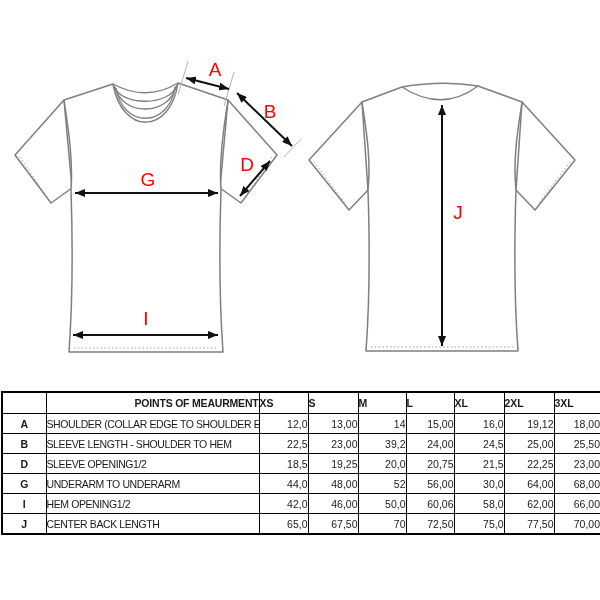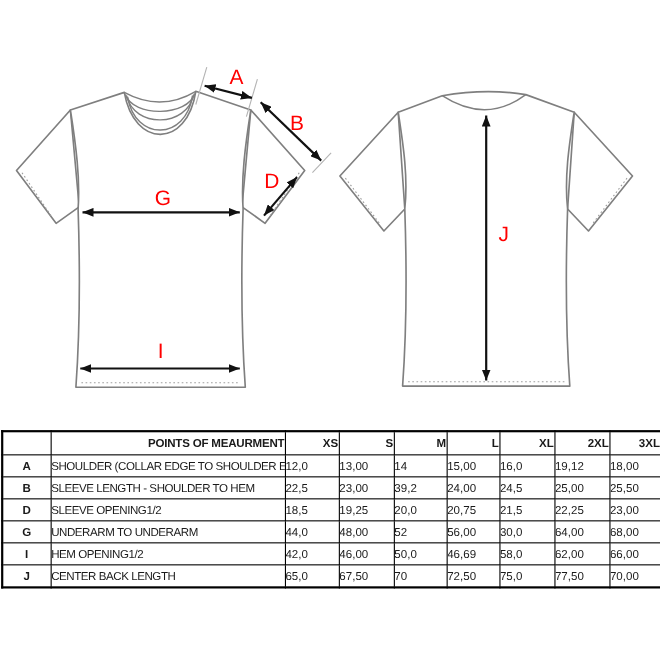--- a/index.html
+++ b/index.html
@@ -9,22 +9,22 @@
 
   
   #size-table{position:absolute;left:1px;top:391px;width:597px;border-collapse:collapse;
               table-layout:fixed;border:2px solid #000;}
   #size-table td{border:1px solid #000;height:19px;padding:0;overflow:hidden;
                  white-space:nowrap;font-size:10.5px;color:#1a1a1a;vertical-align:middle;}
   #size-table tr.hdr td{height:20px;font-weight:bold;}
   td.lt{text-align:center;font-weight:bold;color:#ff0000;font-size:10.5px;}
   td.desc{text-align:left;padding-left:4px;font-size:10px;letter-spacing:-0.4px;}
   td.hpoints{text-align:right;padding-left:4px;font-size:10.5px;letter-spacing:-0.2px;}
-  td.val{text-align:left;}
-  td.hsz{text-align:right;}
+  td.val{text-align:right;}
+  td.hsz{text-align:left;}
 
   
   .shirt{fill:#ffffff;stroke:#7f7f7f;stroke-width:1.5;stroke-linejoin:round;}
   .seam{fill:none;stroke:#7f7f7f;stroke-width:1.3;}
   .stitch{fill:none;stroke:#9e9e9e;stroke-width:1;stroke-dasharray:1.5 2.3;}
   .guide{stroke:#b3b3b3;stroke-width:1;}
   .arrow{stroke:#111111;stroke-width:2;}
   .mlabel{fill:#ff0000;font-family:"Liberation Sans",sans-serif;font-size:19px;
           text-anchor:middle;}
 </style>
@@ -158,21 +158,21 @@
       <td class="val">30,0</td>
       <td class="val">64,00</td>
       <td class="val">68,00</td>
     </tr>
     <tr>
       <td class="lt">I</td>
       <td class="desc">HEM OPENING1/2</td>
       <td class="val">42,0</td>
       <td class="val">46,00</td>
       <td class="val">50,0</td>
-      <td class="val">46,69</td>
+      <td class="val">60,06</td>
       <td class="val">58,0</td>
       <td class="val">62,00</td>
       <td class="val">66,00</td>
     </tr>
     <tr>
       <td class="lt">J</td>
       <td class="desc">CENTER BACK LENGTH</td>
       <td class="val">65,0</td>
       <td class="val">67,50</td>
       <td class="val">70</td>

